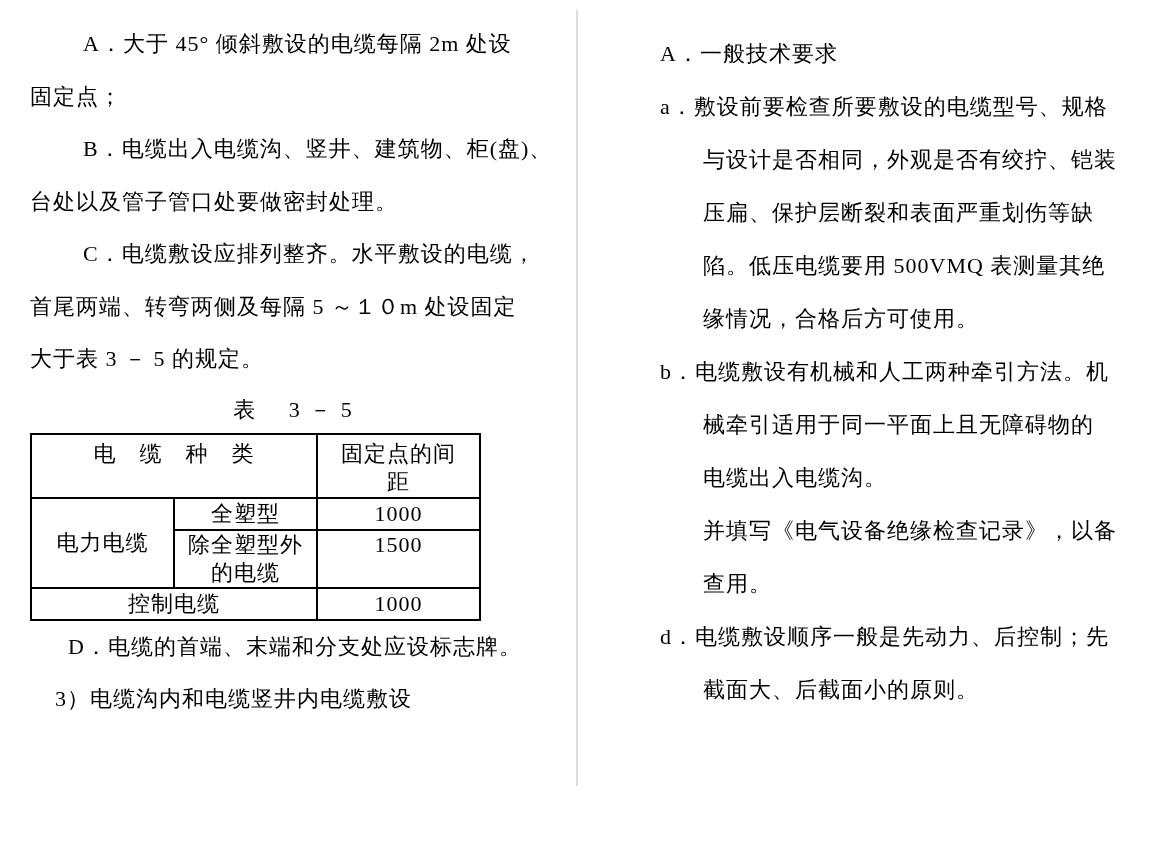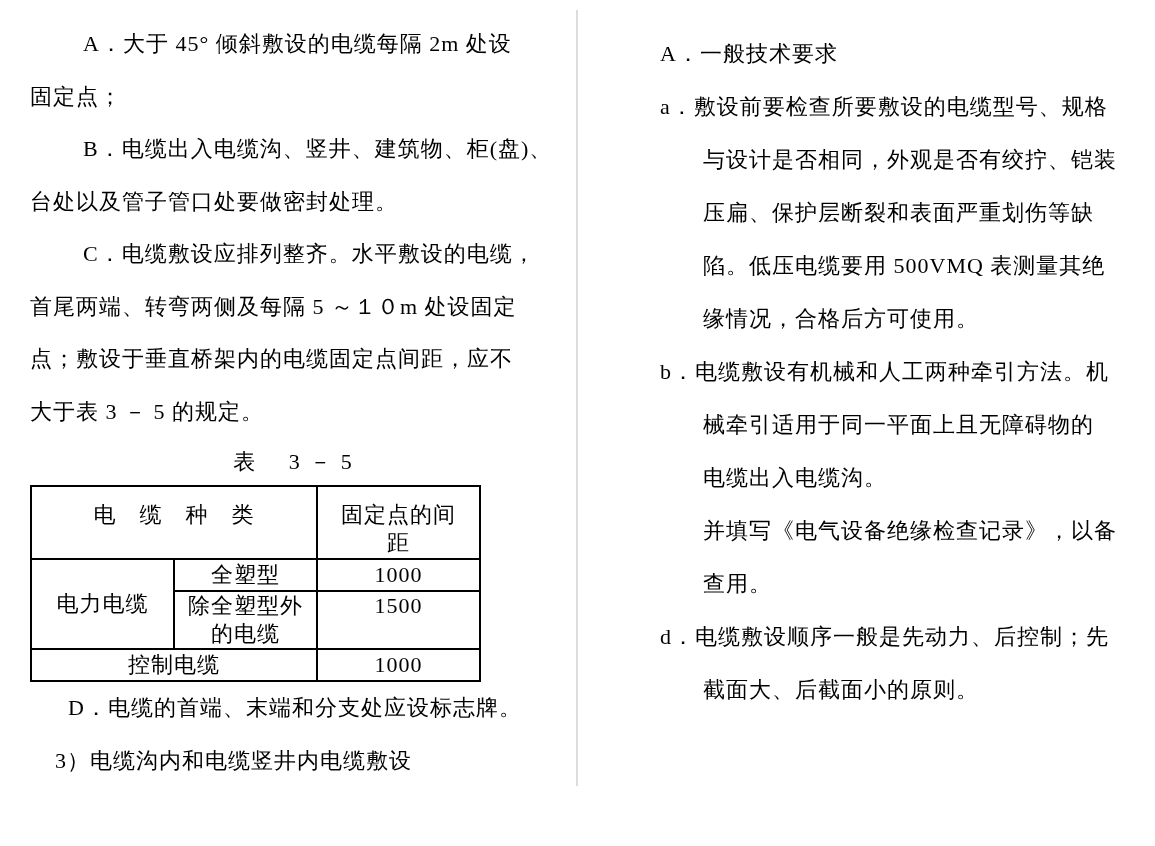--- a/index.html
+++ b/index.html
@@ -64,21 +64,21 @@
     padding: 0;
     letter-spacing: 1px;
   }
   .c1 { width: 145px; }
   .c2 { width: 145px; }
   .c3 { width: 161px; }
   tr.hdr td {
     height: 57px;
     vertical-align: top;
     line-height: 28px;
-    padding-top: 14px;
+    padding-top: 5px;
   }
   td.pre { white-space: pre-line; }
   tr.r2 td { height: 30px; line-height: 30px; }
   tr.r3 td {
     height: 56px;
     vertical-align: top;
     line-height: 28px;
     border-radius: 17px;
   }
   tr.r4 td { height: 30px; line-height: 30px; }
@@ -89,21 +89,20 @@
 
 <div class="divider"></div>
 
 <div class="col-left">
   <div class="ln ind53">A．大于 45° 倾斜敷设的电缆每隔 2m 处设</div>
   <div class="ln">固定点；</div>
   <div class="ln ind53">B．电缆出入电缆沟、竖井、建筑物、柜(盘)、</div>
   <div class="ln">台处以及管子管口处要做密封处理。</div>
   <div class="ln ind53">C．电缆敷设应排列整齐。水平敷设的电缆，</div>
   <div class="ln">首尾两端、转弯两侧及每隔 5 ～１０m 处设固定</div>
-  <div class="ln">点；敷设于垂直桥架内的电缆固定点间距，应不</div>
   <div class="ln">大于表 3 － 5 的规定。</div>
 
   <div class="tbl-title">表　 3 － 5</div>
 
   <table class="spec">
     <tbody>
         <tr class="hdr">
       <td colspan="2" class="c12">电　缆　种　类</td>
       <td class="c3 pre">固定点的间
 距</td>

